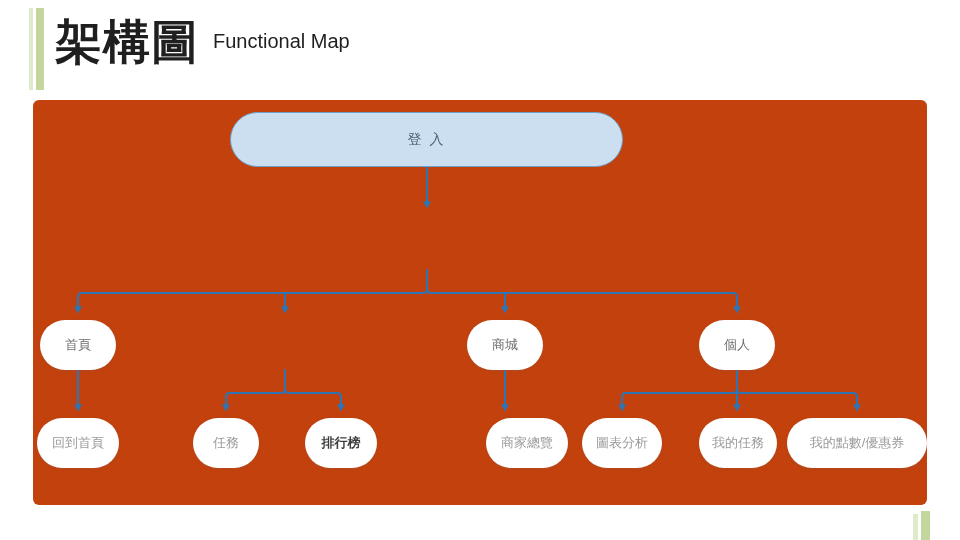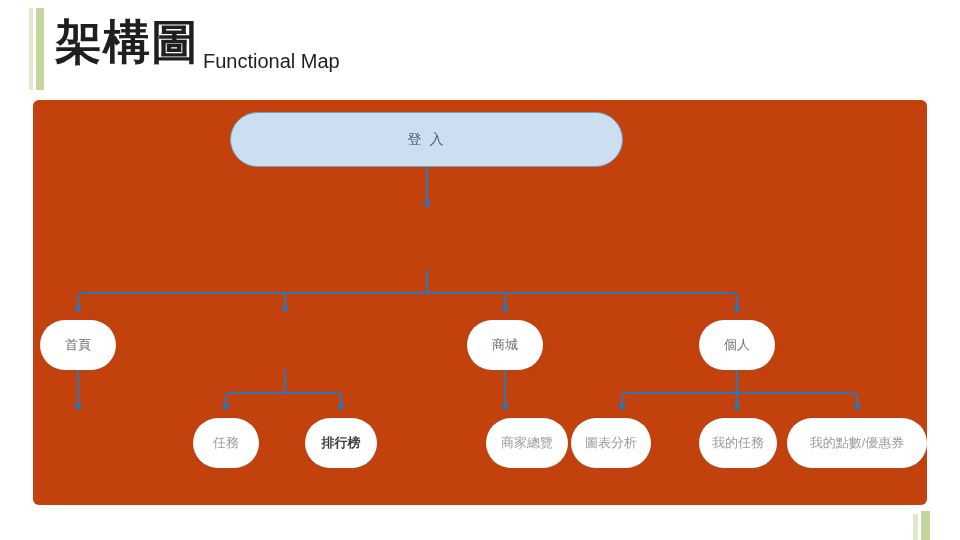--- a/index.html
+++ b/index.html
@@ -8,21 +8,21 @@
     background:#ffffff;
     font-family:"Liberation Sans","DejaVu Sans",sans-serif;
   }
   
   .accent-bar{position:absolute;}
   .bar-top-light{left:29px;top:8px;width:4px;height:82px;background:#DFEACA;}
   .bar-top-dark{left:36px;top:8px;width:8px;height:82px;background:#C3D69B;}
   .bar-bottom-light{left:913px;top:514px;width:5px;height:26px;background:#DFEACA;}
   .bar-bottom-dark{left:921px;top:511px;width:9px;height:29px;background:#C3D69B;}
   .title-row{
-    position:absolute;left:55px;top:10px;display:flex;align-items:flex-end;gap:4px;
+    position:absolute;left:55px;top:10px;display:flex;align-items:center;gap:14px;
   }
   .title-row h1{
     margin:0;font-size:47px;font-weight:700;color:#1f1f1f;letter-spacing:1px;line-height:1.35;
   }
   .title-row .subtitle{
     font-size:20px;font-weight:400;color:#1f1f1f;
   }
   
   .panel{
     position:absolute;left:33px;top:100px;width:894px;height:405px;
@@ -52,21 +52,21 @@
   }
   .l3-0{left:7px;width:76px;}
   .l3-1{left:214px;width:76px;}
   .l3-2{left:434px;width:76px;}
   .l3-3{left:666px;width:76px;}
   .node-l4{top:318px;color:#9b9b9b;font-size:13px;}
   .l4-0{left:4px;width:82px;}
   .l4-1{left:160px;width:66px;}
   .l4-2{left:272px;width:72px;color:#3d3d3d;font-weight:600;}
   .l4-3{left:453px;width:82px;}
-  .l4-4{left:538px;width:80px;}
+  .l4-4{left:549px;width:80px;}
   .l4-5{left:666px;width:78px;}
   .l4-6{left:754px;width:140px;}
 </style>
 </head>
 <body>
 
 <div class="accent-bar bar-top-light"></div>
 <div class="accent-bar bar-top-dark"></div>
 <div class="accent-bar bar-bottom-light"></div>
 <div class="accent-bar bar-bottom-dark"></div>
@@ -103,20 +103,21 @@
     <path class="connector" d="M704,289 Q704,293 708,293 L820,293 Q824,293 824,297 L824,309" marker-end="url(#arrow)"></path>
     <path class="connector" d="M704,270 L704,309" marker-end="url(#arrow)"></path>
   </svg>
 
   <div class="node node-l1">登 入</div>
 
   <div class="node node-white l3-0">首頁</div>
   <div class="node node-white l3-3">個人</div>
   <div class="node node-white l3-2">商城</div>
 
+  <div class="node node-white node-l4 l4-0">回到首頁</div>
   <div class="node node-white node-l4 l4-1">任務</div>
   <div class="node node-white node-l4 l4-2">排行榜</div>
   <div class="node node-white node-l4 l4-3">商家總覽</div>
   <div class="node node-white node-l4 l4-4">圖表分析</div>
   <div class="node node-white node-l4 l4-5">我的任務</div>
   <div class="node node-white node-l4 l4-6">我的點數/優惠券</div>
 
 </div>
 
 </body></html>

